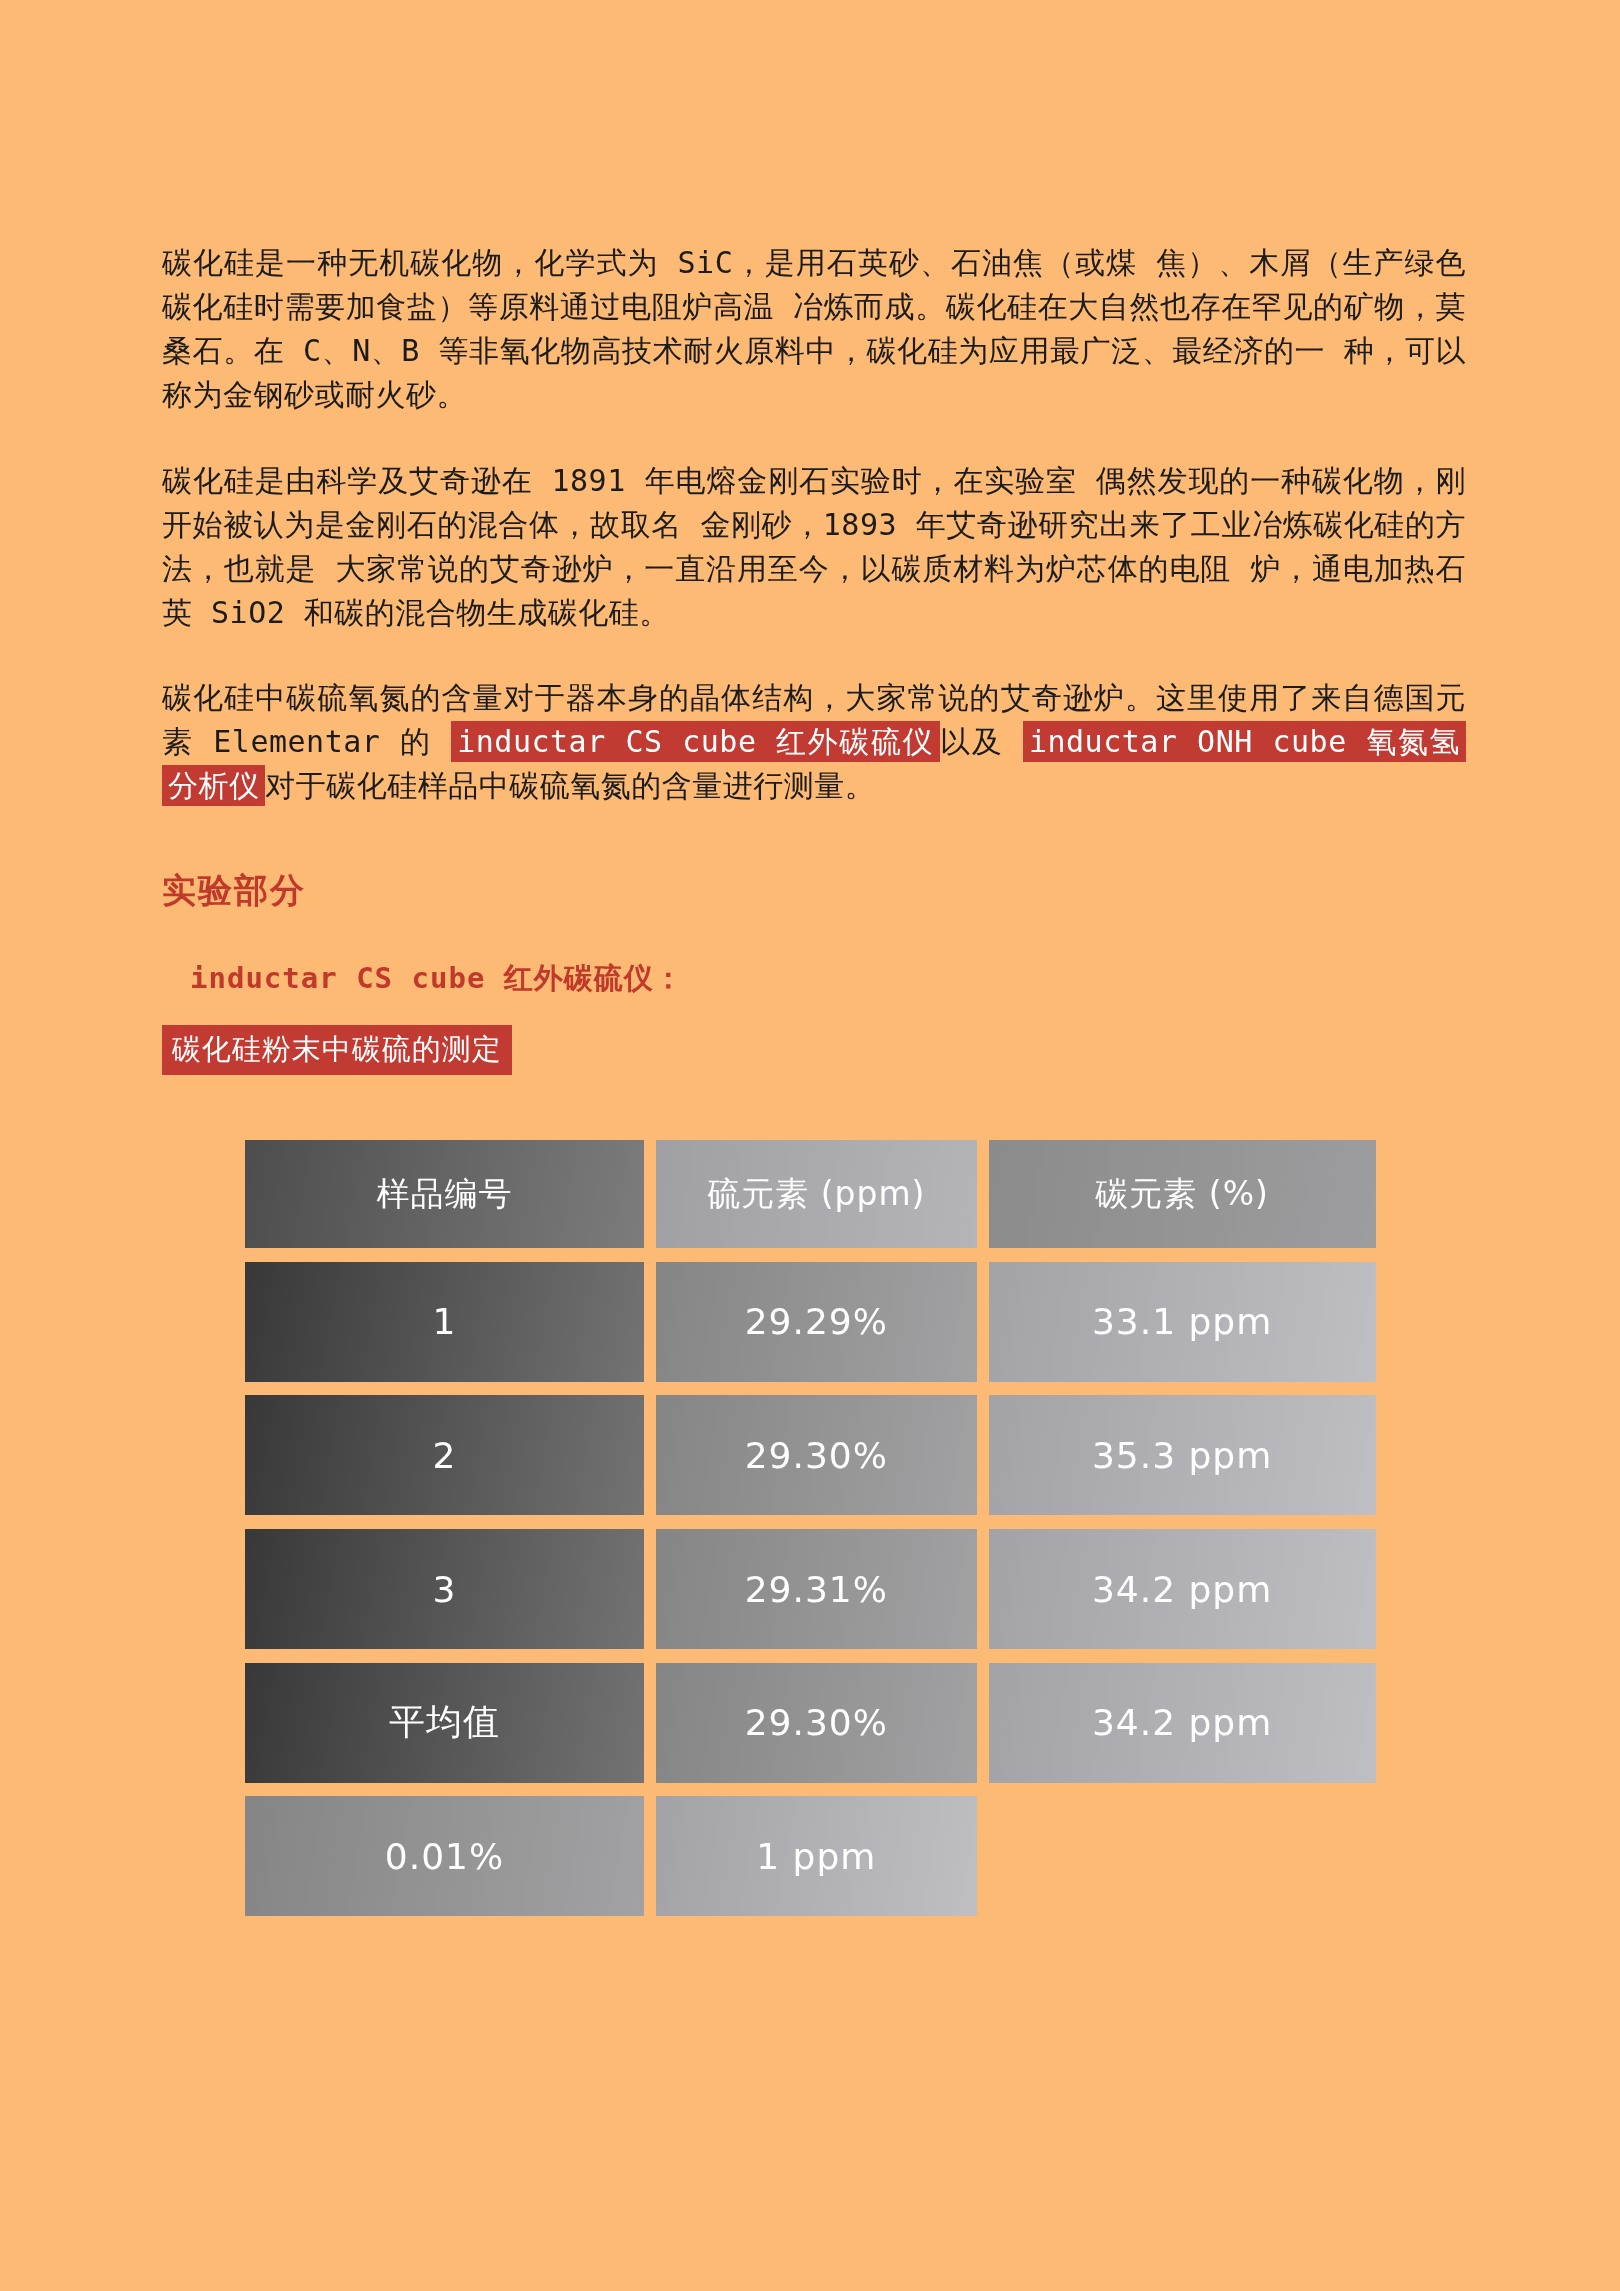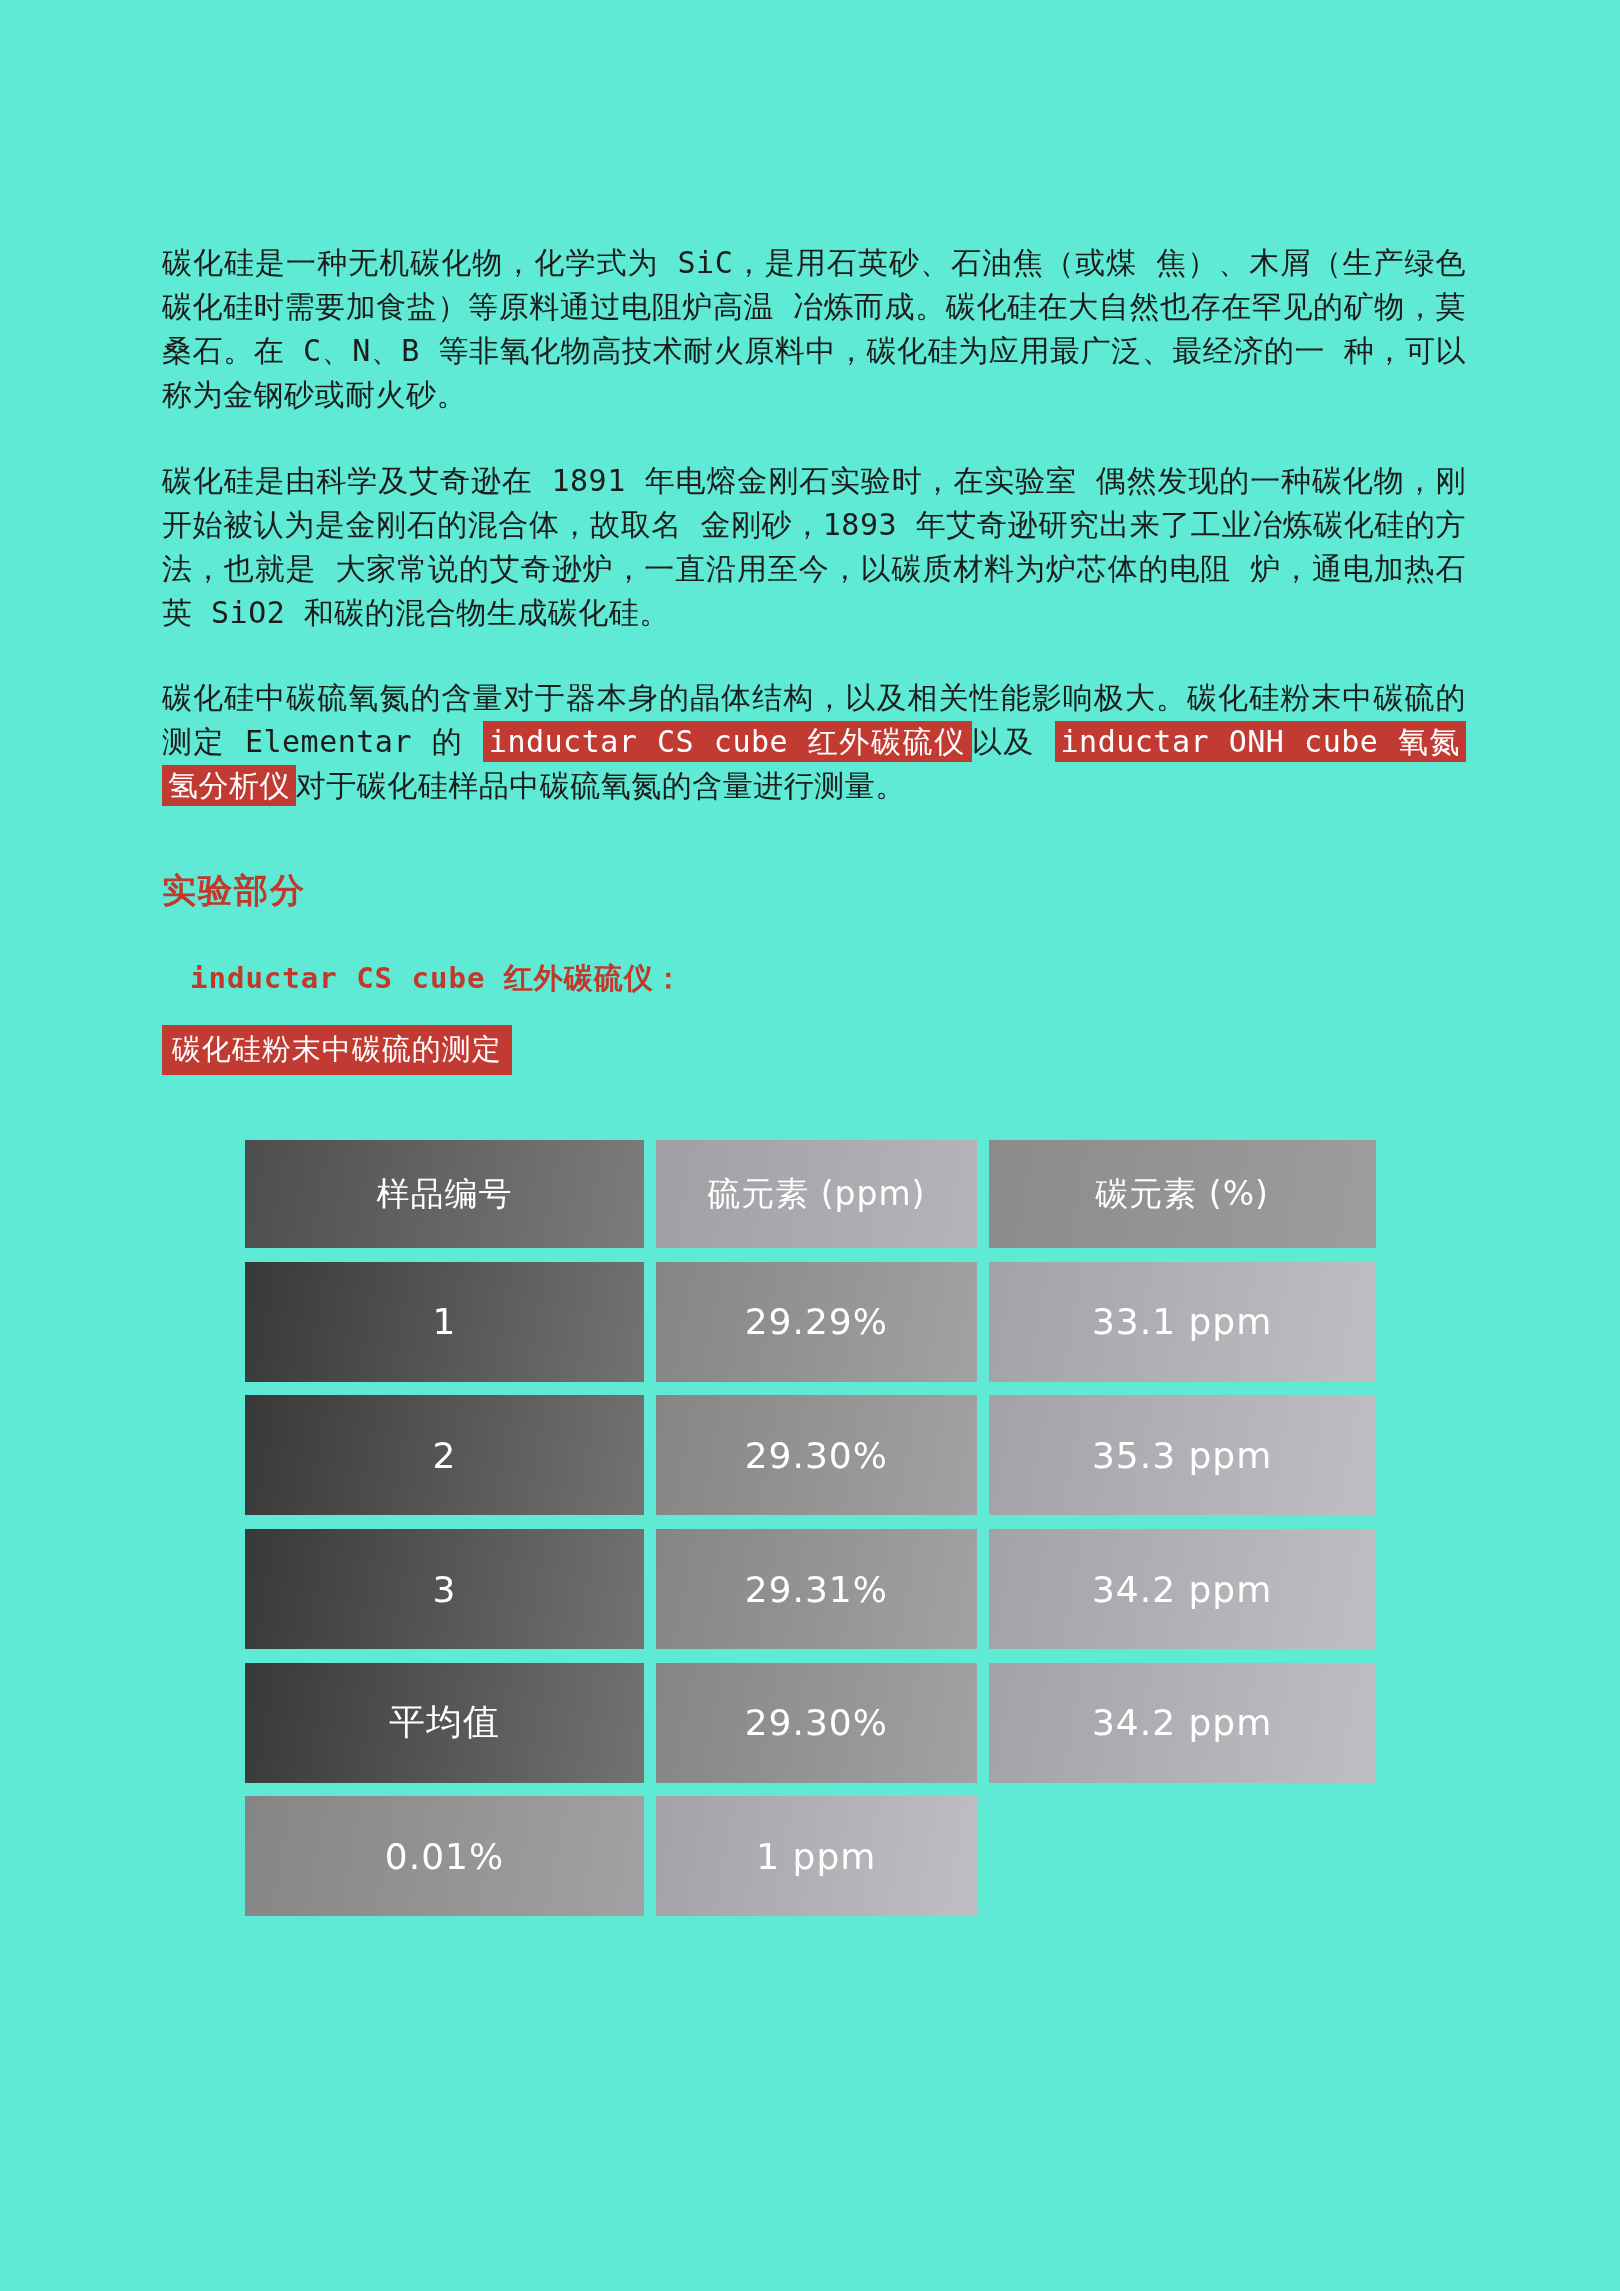--- a/index.html
+++ b/index.html
@@ -2,21 +2,21 @@
 <html><head>
 <meta charset="utf-8">
 <style>
   * { margin: 0; padding: 0; box-sizing: border-box; }
   html, body { background: #e8e8e8; }
   .page {
     position: relative;
     width: 1620px;
     height: 2292px;
     margin: 0 auto;
-    background: #5eead4;
+    background: #fdba74;
     font-family: "DejaVu Sans Mono", "DejaVu Sans", monospace;
     color: #1c1c1c;
     overflow: hidden;
   }
   .textblock {
     position: absolute;
     left: 162px;
     width: 1304px;
     font-size: 30px;
     line-height: 44px;
@@ -95,21 +95,21 @@
 </head>
 <body>
 
 <div class="page">
 
   <p class="textblock" id="para-1">碳化硅是一种无机碳化物，化学式为 SiC，是用石英砂、石油焦（或煤 焦）、木屑（生产绿色碳化硅时需要加食盐）等原料通过电阻炉高温 冶炼而成。碳化硅在大自然也存在罕见的矿物，莫桑石。在 C、N、B 等非氧化物高技术耐火原料中，碳化硅为应用最广泛、最经济的一 种，可以称为金钢砂或耐火砂。</p>
 
   <p class="textblock" id="para-2">碳化硅是由科学及艾奇逊在 1891 年电熔金刚石实验时，在实验室 偶然发现的一种碳化物，刚开始被认为是金刚石的混合体，故取名 金刚砂，1893 年艾奇逊研究出来了工业冶炼碳化硅的方法，也就是 大家常说的艾奇逊炉，一直沿用至今，以碳质材料为炉芯体的电阻 炉，通电加热石英 SiO2 和碳的混合物生成碳化硅。</p>
 
   <p class="textblock" id="para-3">
-    <span>碳化硅中碳硫氧氮的含量对于器本身的晶体结构，以及相关性能影响极大。碳化硅粉末中碳硫的测定 Elementar 的 </span><span class="hl">inductar CS cube 红外碳硫仪</span><span>以及 </span><span class="hl">inductar ONH cube 氧氮氢分析仪</span><span>对于碳化硅样品中碳硫氧氮的含量进行测量。</span>
+    <span>碳化硅中碳硫氧氮的含量对于器本身的晶体结构，大家常说的艾奇逊炉。这里使用了来自德国元素 Elementar 的 </span><span class="hl">inductar CS cube 红外碳硫仪</span><span>以及 </span><span class="hl">inductar ONH cube 氧氮氢分析仪</span><span>对于碳化硅样品中碳硫氧氮的含量进行测量。</span>
   </p>
 
   <h1 class="section-heading">实验部分</h1>
 
   <h2 class="sub-heading">inductar CS cube 红外碳硫仪：</h2>
 
   <div class="highlight-line">碳化硅粉末中碳硫的测定</div>
 
   <div class="results-table">
 

